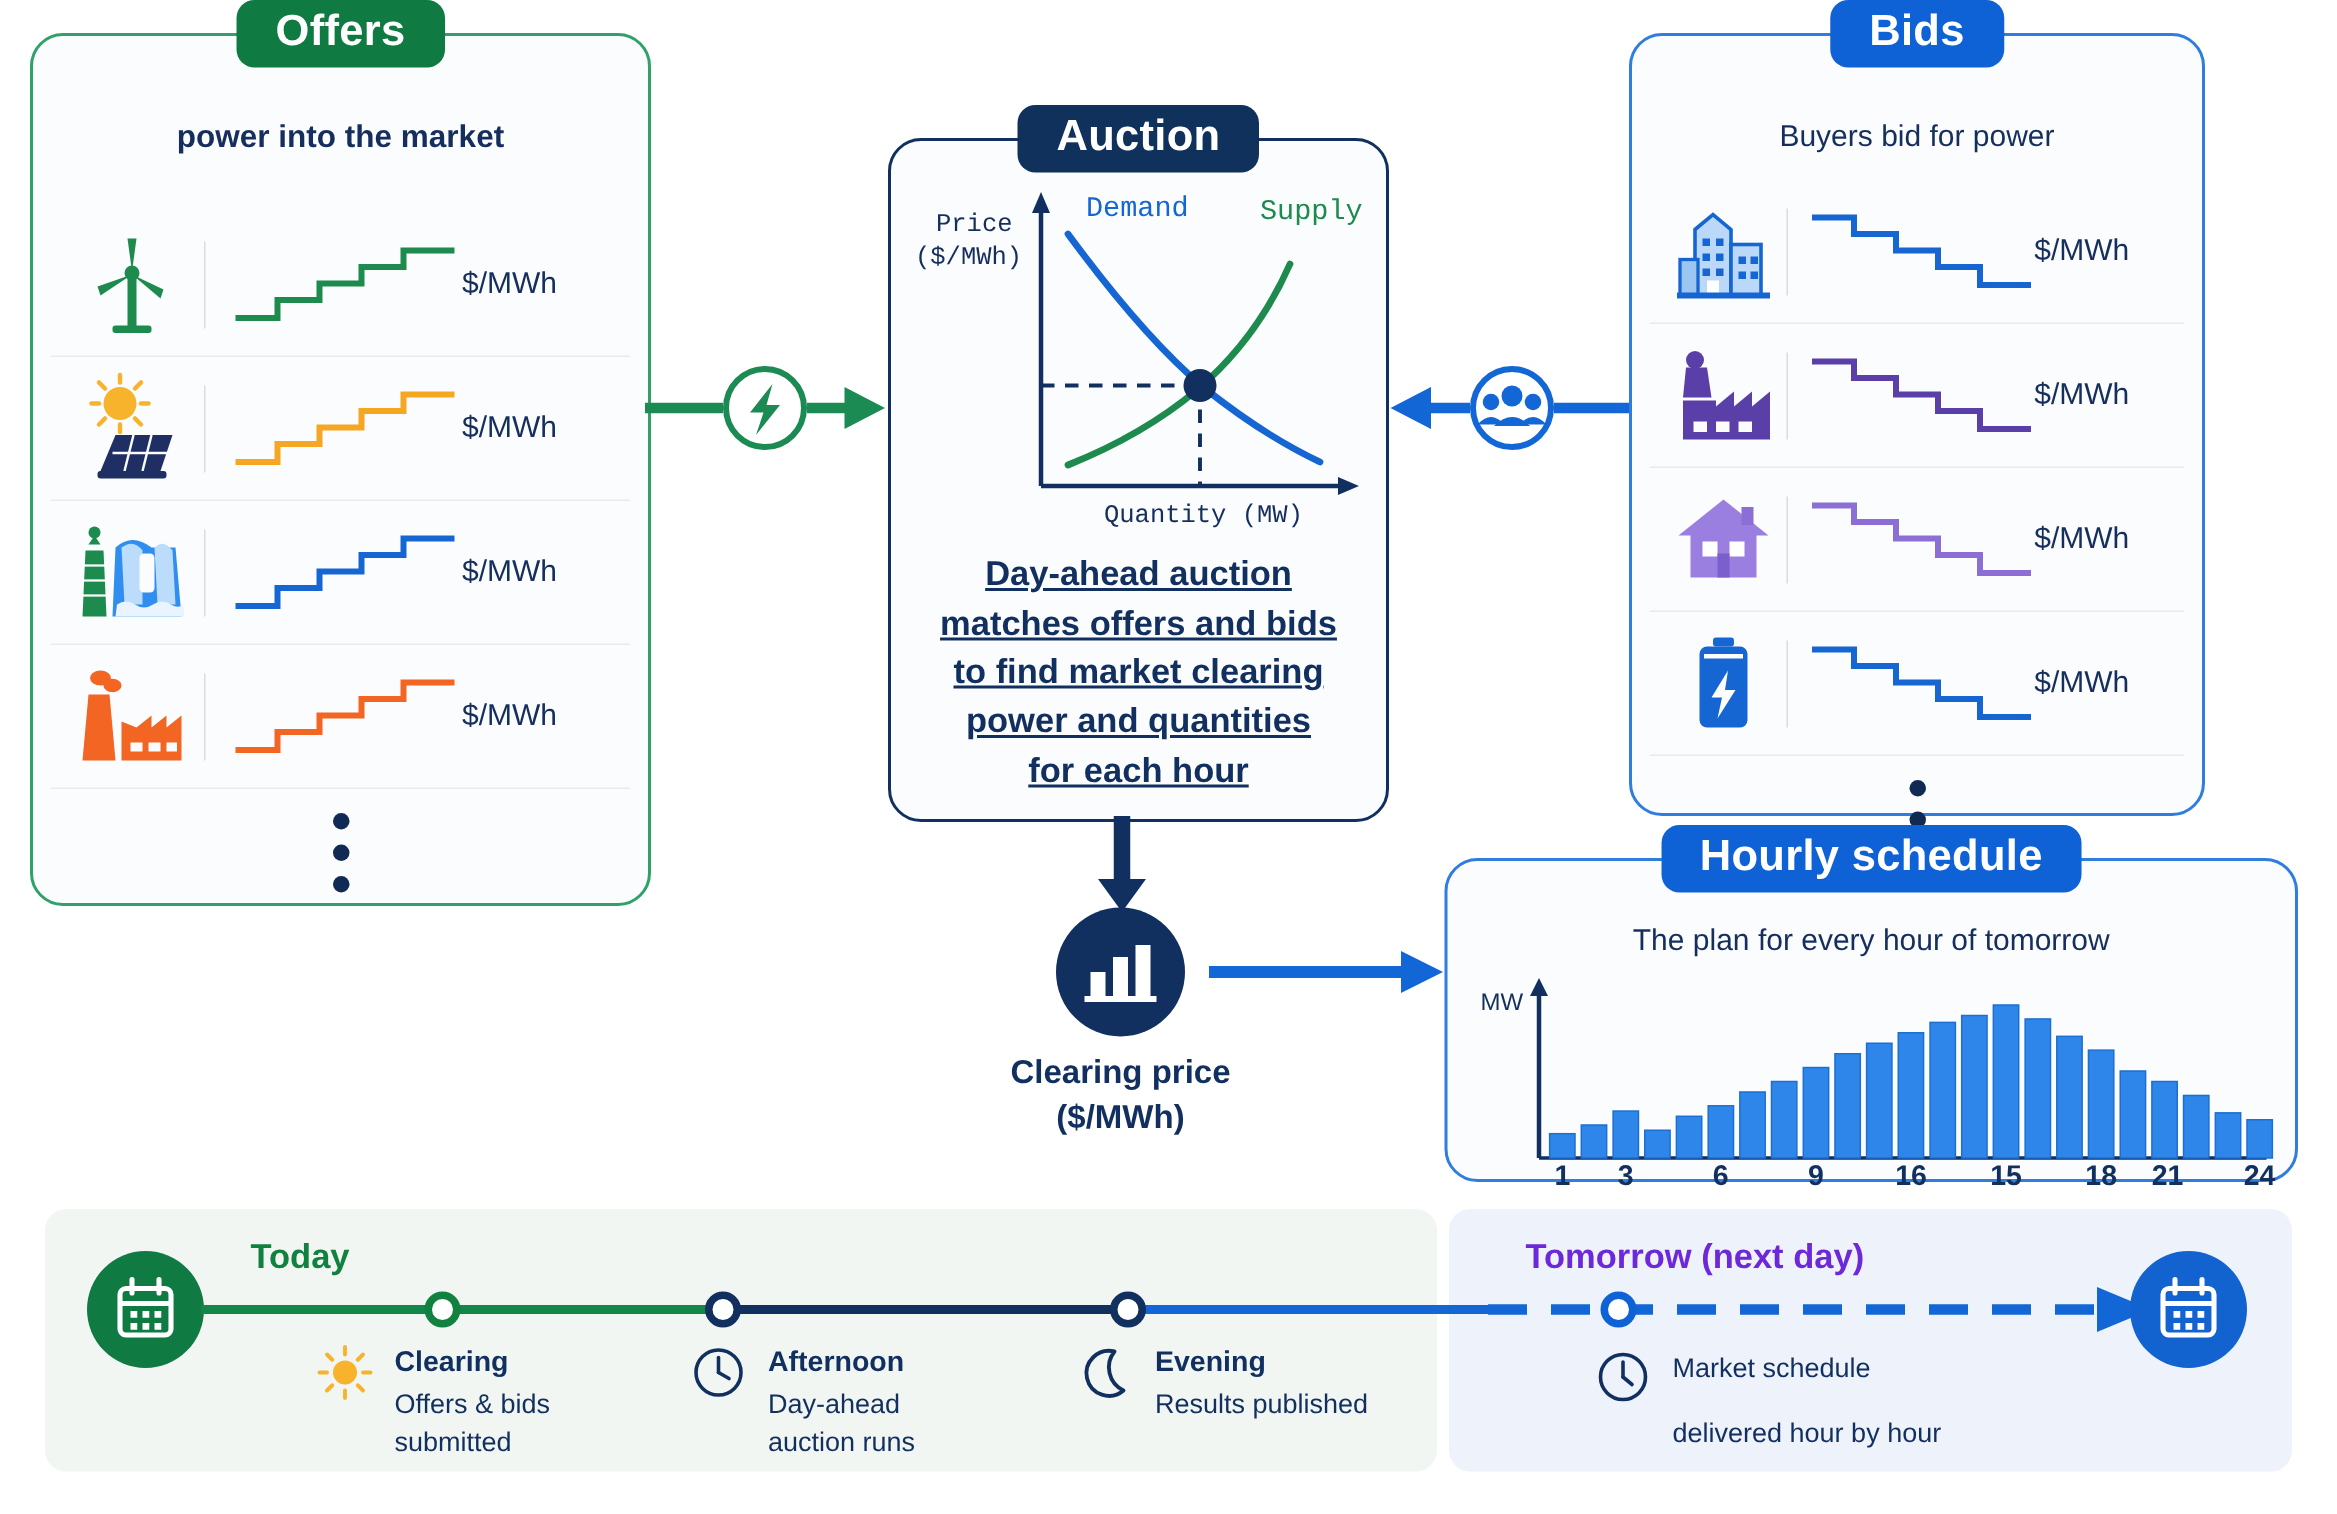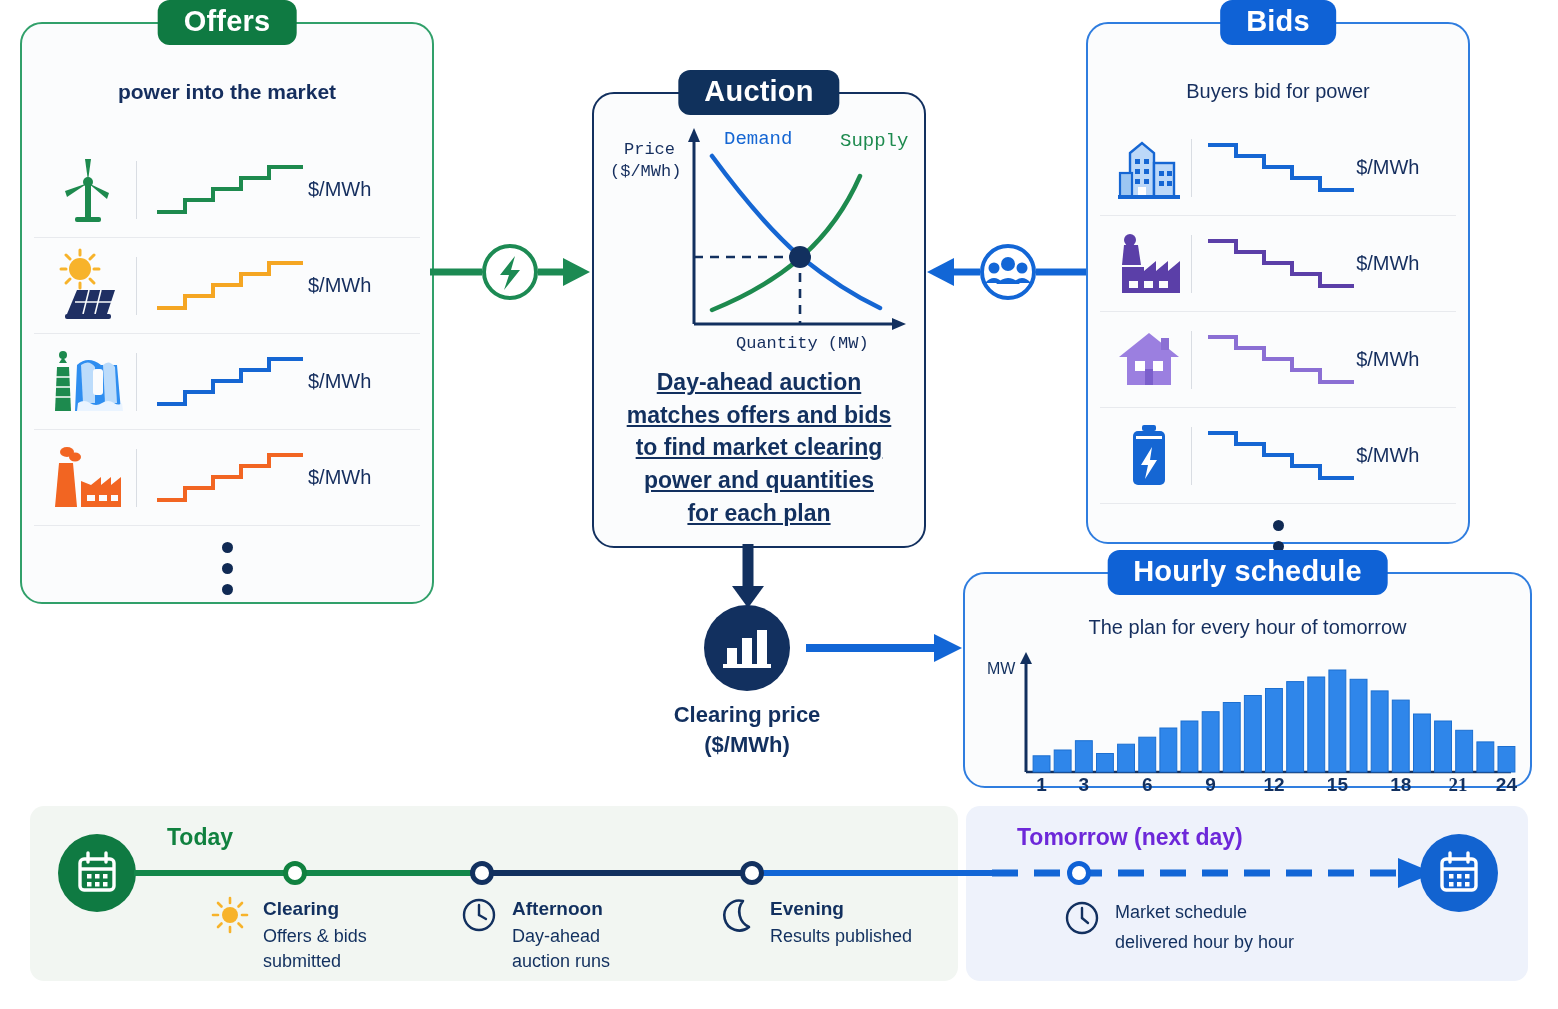--- a/index.html
+++ b/index.html
@@ -272,21 +272,21 @@
         <text class="legend-d" x="122" y="32">Demand</text>
         <text class="legend-s" x="238" y="34">Supply</text>
       </svg>
     </div>
 
     <div class="auction-text" style="top:272px;">
       <div>Day-ahead auction</div>
       <div>matches offers and bids</div>
       <div>to find market clearing</div>
       <div>power and quantities</div>
-      <div>for each plan</div>
+      <div>for each hour</div>
     </div>
   </div>
 
   <div style="position:absolute;left:922px;top:240px;width:168px;height:70px;">
     <svg width="168" height="70" viewBox="0 0 168 70">
       <line x1="168" y1="32" x2="114" y2="32" stroke="#1266d6" stroke-width="7"></line>
       <line x1="58" y1="32" x2="30" y2="32" stroke="#1266d6" stroke-width="7"></line>
       <polygon points="32,18 5,32 32,46" fill="#1266d6"></polygon>
       <circle cx="86" cy="32" r="26" fill="#ffffff" stroke="#1266d6" stroke-width="4"></circle>
       <g fill="#1266d6">
@@ -469,24 +469,24 @@
           <rect x="451.9" y="89.9" width="16.9" height="30.1" fill="#2f86ea" stroke="#1c6fd0" stroke-width="1"></rect>
           <rect x="473.0" y="94.5" width="16.9" height="25.5" fill="#2f86ea" stroke="#1c6fd0" stroke-width="1"></rect>
         </svg>
       </div>
 
     <div id="hs-ticks" style="position:absolute;left:60px;top:200px;width:486px;height:26px;">
         <div class="hs-tick" style="left: -1.43478px; top: 0px; width: 36px;">1</div>
         <div class="hs-tick" style="left: 40.8261px; top: 0px; width: 36px;">3</div>
         <div class="hs-tick" style="left: 104.217px; top: 0px; width: 36px;">6</div>
         <div class="hs-tick" style="left: 167.609px; top: 0px; width: 36px;">9</div>
-        <div class="hs-tick" style="left: 231px; top: 0px; width: 36px;">12</div>
+        <div class="hs-tick" style="left: 231px; top: 0px; width: 36px;">16</div>
         <div class="hs-tick" style="left: 294.391px; top: 0px; width: 36px;">15</div>
         <div class="hs-tick" style="left: 357.783px; top: 0px; width: 36px;">18</div>
-        <div class="hs-tick" style="left: 415px; top: 0px; width: 36px; font-family: Liberation Serif, serif;">21</div>
+        <div class="hs-tick" style="left: 402px; top: 0px; width: 36px;">21</div>
         <div class="hs-tick" style="left: 463.435px; top: 0px; width: 36px;">24</div>
       </div>
   </div>
 
   <div class="tl-wrap">
     <div class="tl-today"></div>
     <div class="tl-tom"></div>
 
     <div class="tl-dayname g" style="left:137px;top:18px;">Today</div>
     <div class="tl-dayname b" style="left:987px;top:18px;">Tomorrow (next day)</div>
@@ -567,21 +567,21 @@
 
     <div class="tl-item" style="left:1085px;top:95px;">
       <div class="ico">
         <svg width="38" height="38" viewBox="0 0 38 38">
           <circle cx="19" cy="19" r="15" fill="none" stroke="#12305f" stroke-width="2.4"></circle>
           <line x1="19" y1="19" x2="19" y2="9" stroke="#12305f" stroke-width="2.4" stroke-linecap="round"></line>
           <line x1="19" y1="19" x2="25" y2="24" stroke="#12305f" stroke-width="2.4" stroke-linecap="round"></line>
         </svg>
       </div>
       <div class="sub" style="margin-top:0;">Market schedule</div>
-      <div class="sub" style="margin-top:6px;">delivered hour by hour</div>
+      <div class="sub" style="margin-top:19px;">delivered hour by hour</div>
     </div>
 
     <div class="cal-circle b" style="left:1390px;top:28px;">
       <svg width="42" height="42" viewBox="0 0 42 42">
         <rect x="4" y="7" width="34" height="31" rx="4" fill="none" stroke="#ffffff" stroke-width="3.4"></rect>
         <line x1="4" y1="17" x2="38" y2="17" stroke="#ffffff" stroke-width="3.4"></line>
         <line x1="12" y1="1" x2="12" y2="10" stroke="#ffffff" stroke-width="3.4" stroke-linecap="round"></line>
         <line x1="30" y1="1" x2="30" y2="10" stroke="#ffffff" stroke-width="3.4" stroke-linecap="round"></line>
         <g fill="#ffffff">
           <rect x="11" y="22" width="4.5" height="4.5"></rect>

